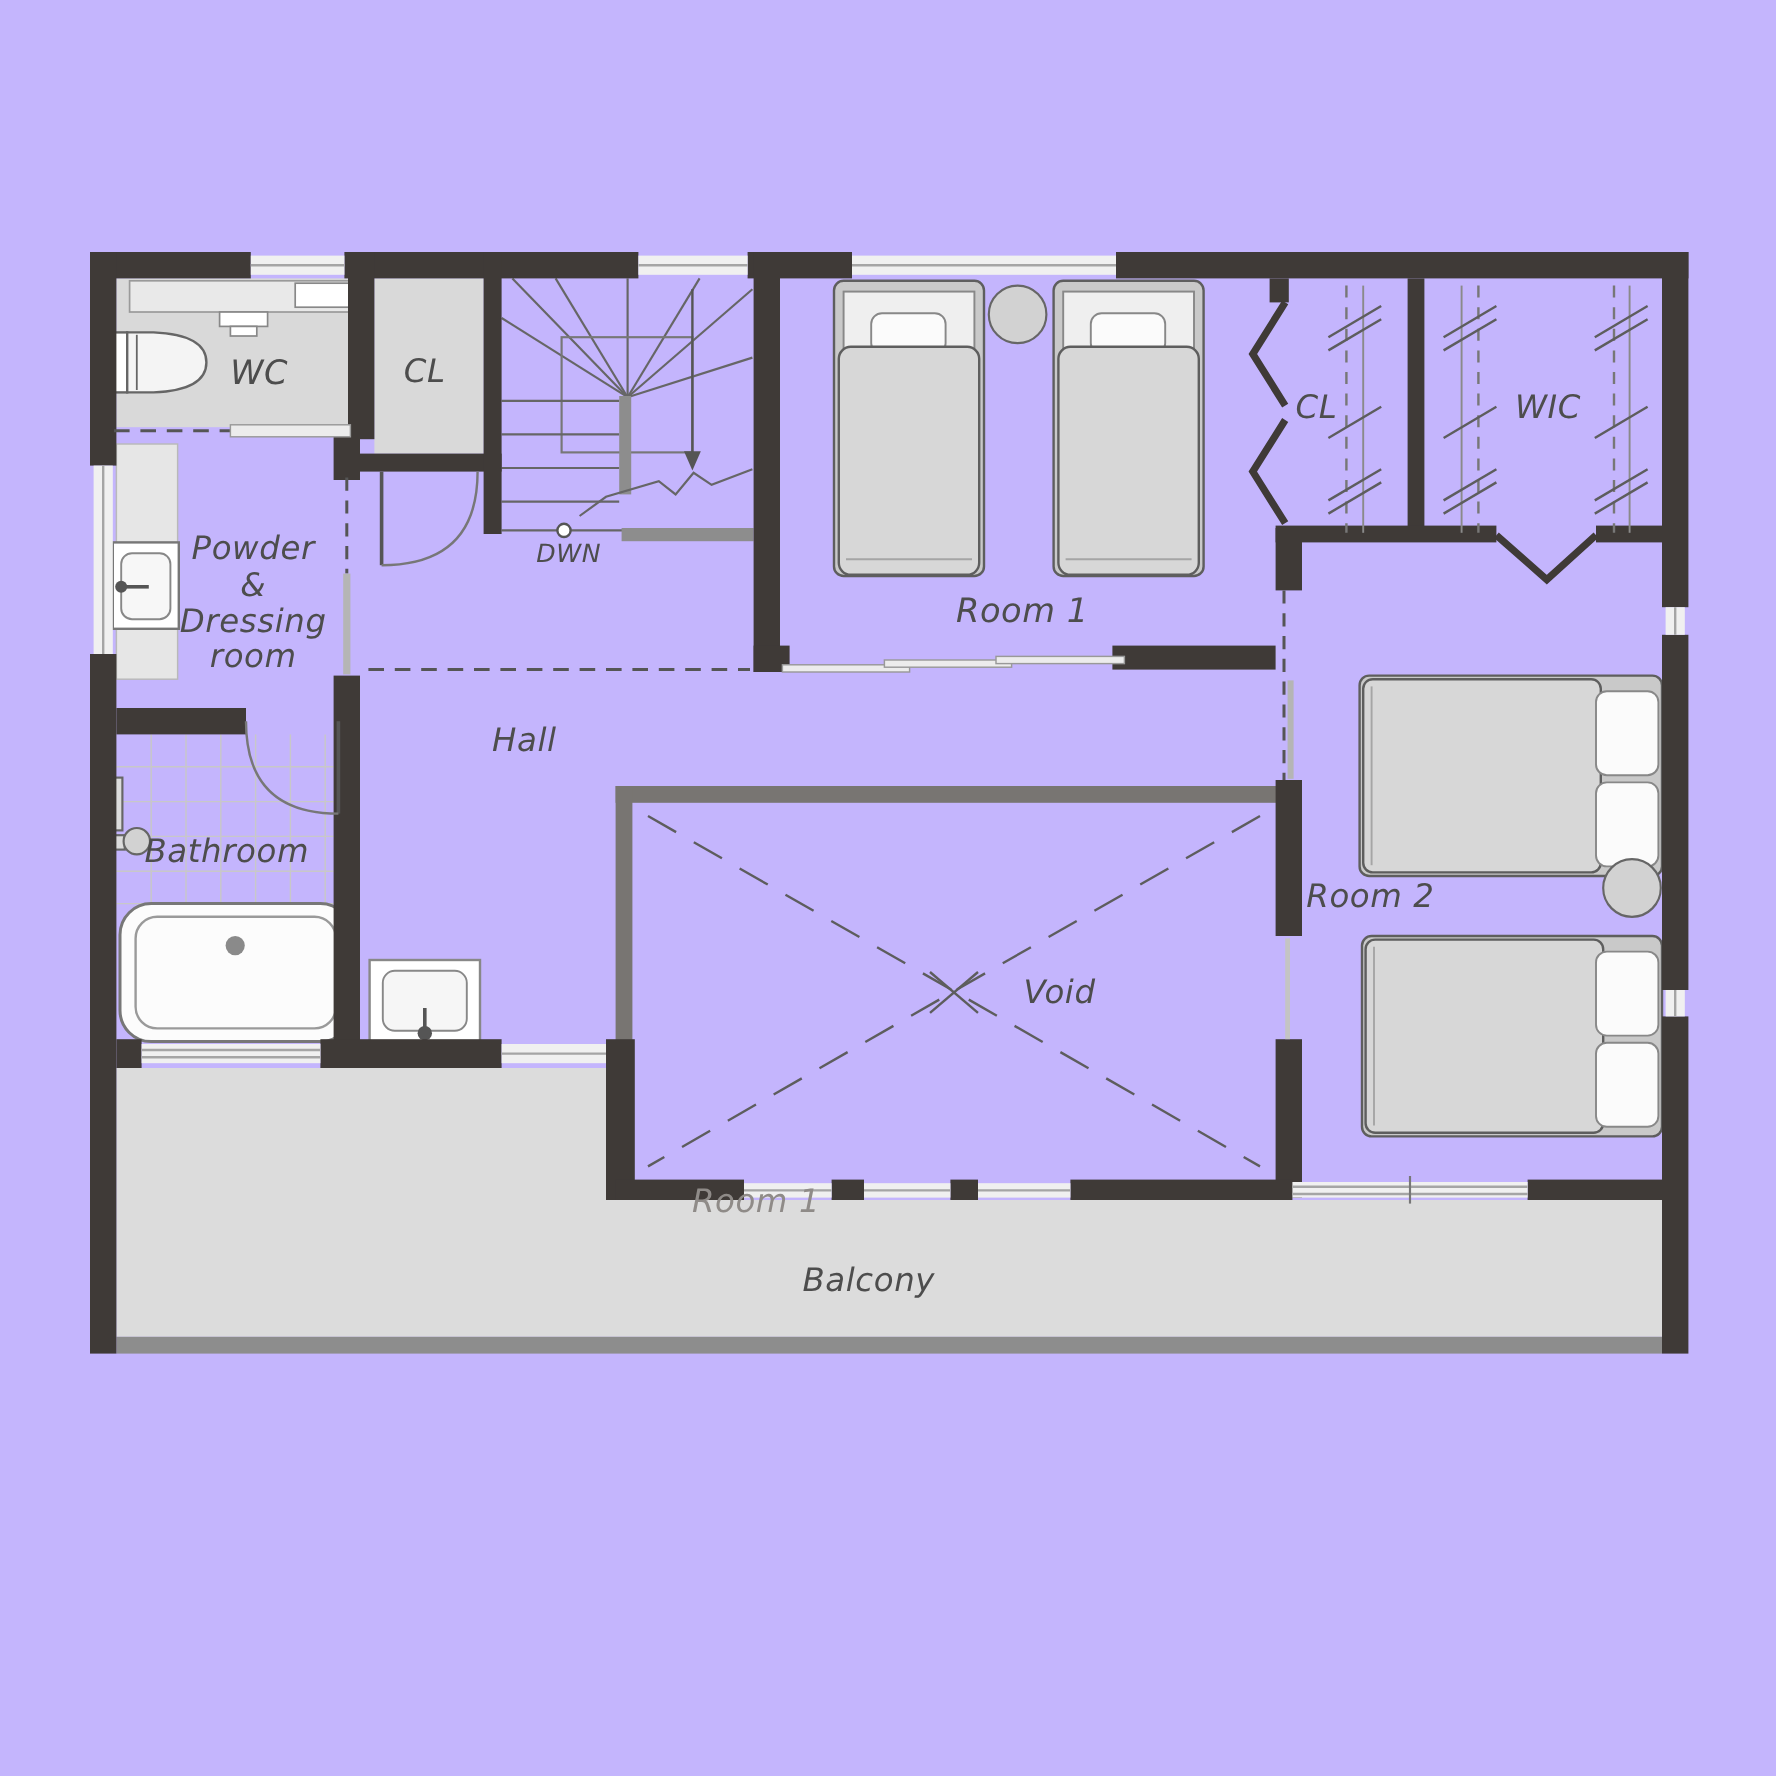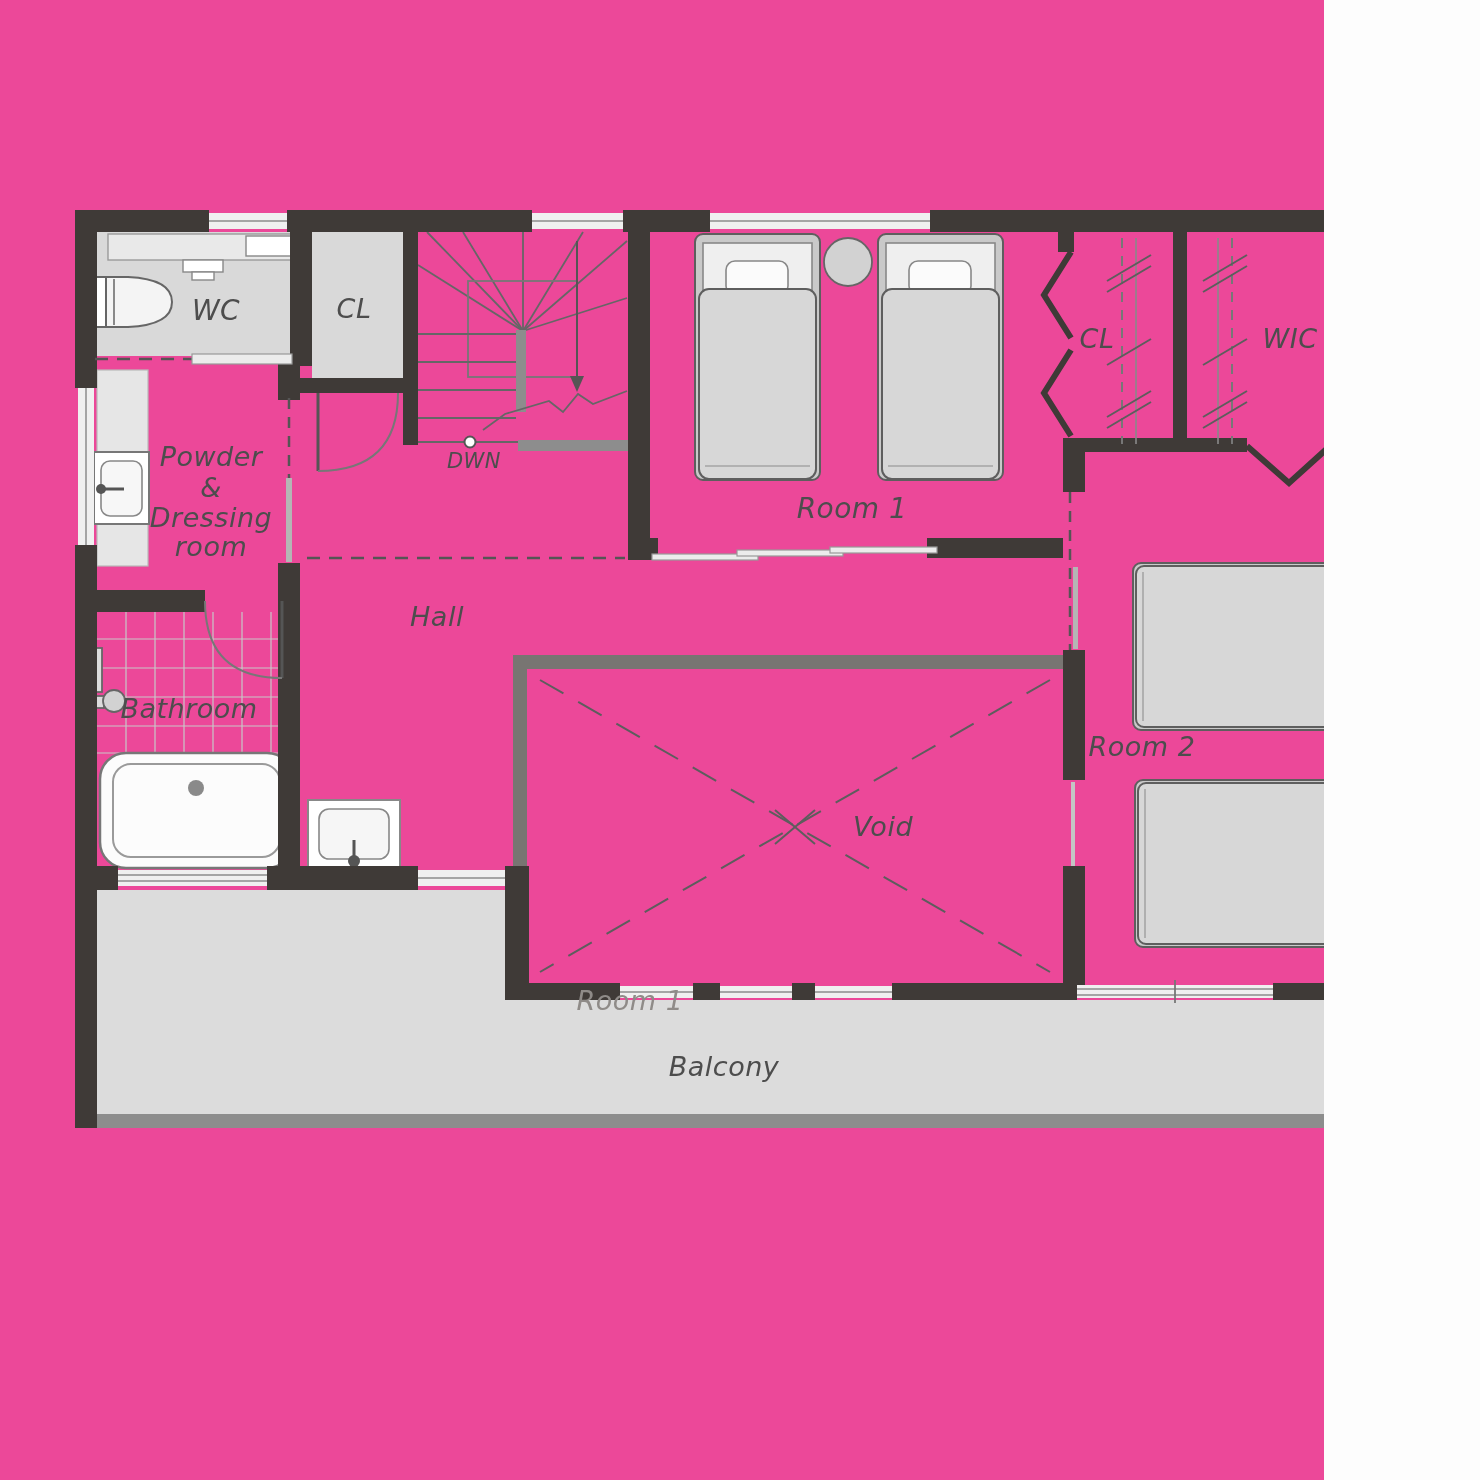--- a/index.html
+++ b/index.html
@@ -1,16 +1,16 @@
 <!DOCTYPE html>
 <html><head>
 <meta charset="utf-8">
 <style>
   html,body{margin:0;padding:0;background:#fdfdfd;}
-  .page{width:1324px;height:1480px;position:relative;background:#ec4899;overflow:hidden;}
+  .page{width:1480px;height:1480px;position:relative;background:#c4b5fd;overflow:hidden;}
   svg{display:block;}
   .w  { fill:#3f3a37; }                 
   .gw { fill:#8d8d8d; }                 
   .vw { fill:#787572; }                 
   .fillg { fill:#d9d9d9; }              
   .balc  { fill:#dcdcdc; }              
   .glass { fill:#f0f0f0; }
   .gl  { stroke:#a5a5a5; stroke-width:2; }
   .ln  { stroke:#666; stroke-width:1.8; fill:none; }
   .ln2 { stroke:#777; stroke-width:2;   fill:none; }

